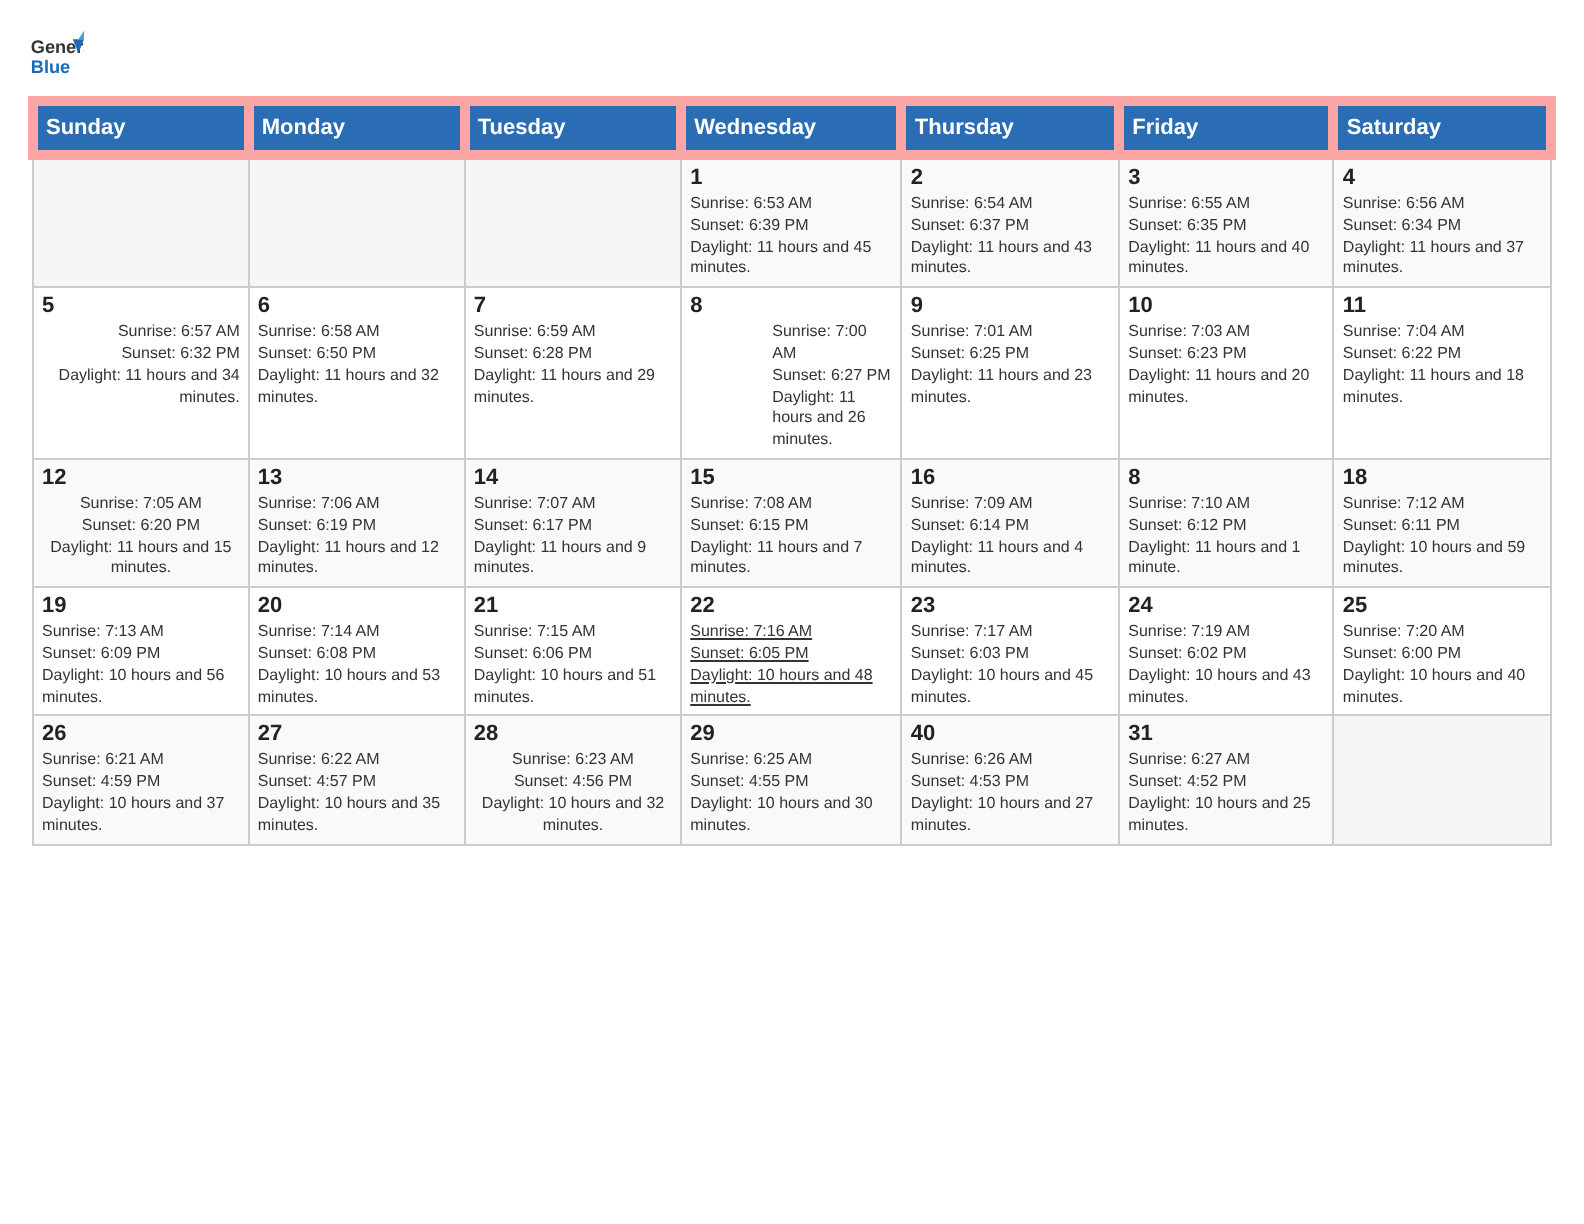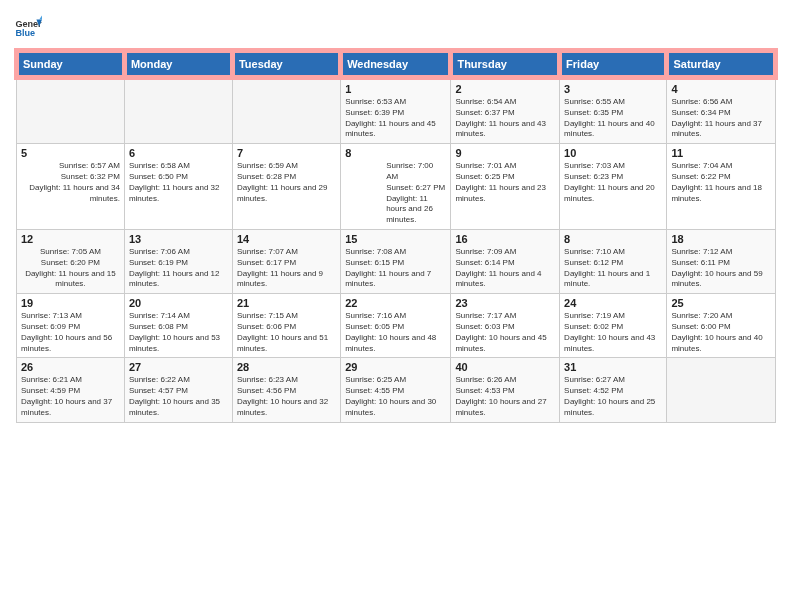--- a/index.html
+++ b/index.html
@@ -256,21 +256,21 @@
 Daylight: 10 hours and 53 minutes.</div>
           </td>
           <td>
             <span class="day-number">21</span>
             <div class="day-info" style="white-space: pre-line;">Sunrise: 7:15 AM
 Sunset: 6:06 PM
 Daylight: 10 hours and 51 minutes.</div>
           </td>
           <td>
             <span class="day-number">22</span>
-            <div class="day-info" style="white-space: pre-line;">Sunrise: 7:16 AM
+            <div class="day-info" style="white-space: pre-line; text-decoration: underline;">Sunrise: 7:16 AM
 Sunset: 6:05 PM
 Daylight: 10 hours and 48 minutes.</div>
           </td>
           <td>
             <span class="day-number">23</span>
             <div class="day-info" style="white-space: pre-line;">Sunrise: 7:17 AM
 Sunset: 6:03 PM
 Daylight: 10 hours and 45 minutes.</div>
           </td>
           <td>
@@ -294,21 +294,21 @@
 Daylight: 10 hours and 37 minutes.</div>
           </td>
           <td>
             <span class="day-number">27</span>
             <div class="day-info" style="white-space: pre-line;">Sunrise: 6:22 AM
 Sunset: 4:57 PM
 Daylight: 10 hours and 35 minutes.</div>
           </td>
           <td>
             <span class="day-number">28</span>
-            <div class="day-info" style="white-space: pre-line;">Sunrise: 6:23 AM
+            <div class="day-info" style="white-space: pre-line; text-align: center;">Sunrise: 6:23 AM
 Sunset: 4:56 PM
 Daylight: 10 hours and 32 minutes.</div>
           </td>
           <td>
             <span class="day-number">29</span>
             <div class="day-info" style="white-space: pre-line;">Sunrise: 6:25 AM
 Sunset: 4:55 PM
 Daylight: 10 hours and 30 minutes.</div>
           </td>
           <td>

